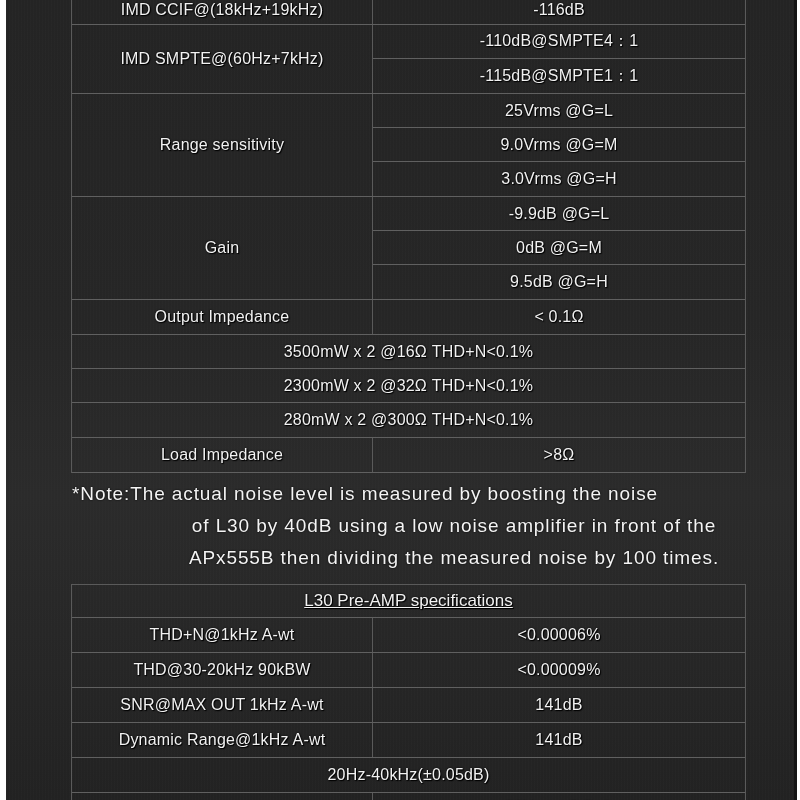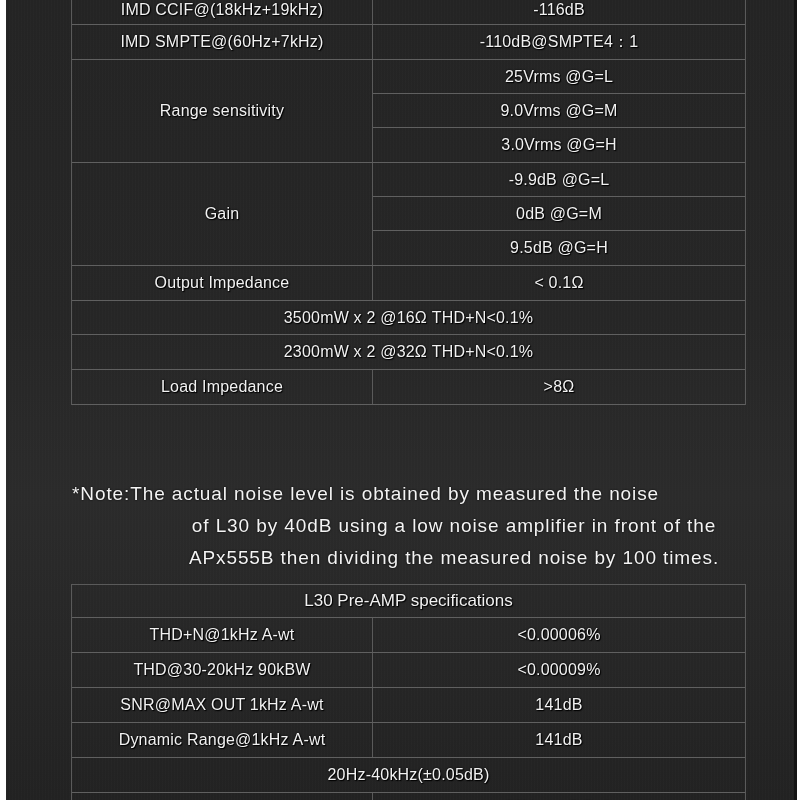--- a/index.html
+++ b/index.html
@@ -41,38 +41,40 @@
     color:#f4f4f4; font-size:19px; line-height:32px; letter-spacing:0.9px;
     text-shadow:0 0 2px #000;
   }
   .note .l1 { display:block; }
   .note .l2 { display:block; padding-left:74px;text-align:center; }
   .head-row {
     height:34px; display:flex; align-items:center; justify-content:center;
     color:#f2f2f2; font-size:17px; border-bottom:1px solid #606060; box-sizing:border-box;
     border-top:1px solid #5a5a5a;
     text-shadow:0 0 2px #000, 1px 1px 1px #000;
+    text-decoration:underline;
   }
 </style>
 </head>
 <body>
 
 <div class="panel">
 
   <div class="tbl" style="top:-10px;">
     <div class="row" style="height:35px;">
       <div class="cell-l" style="padding-top:6px;">IMD CCIF@(18kHz+19kHz)</div>
       <div class="cell-r">
           <div class="sub" style="height:34px;padding-top:6px;">-116dB</div>
         </div>
     </div>
     <div class="row">
       <div class="cell-l">IMD SMPTE@(60Hz+7kHz)</div>
       <div class="cell-r">
         <div class="sub">-110dB@SMPTE4：1</div>
+        <div class="sub">-115dB@SMPTE1：1</div>
       </div>
     </div>
     <div class="row">
       <div class="cell-l">Range sensitivity</div>
       <div class="cell-r">
         <div class="sub">25Vrms  @G=L</div>
         <div class="sub">9.0Vrms  @G=M</div>
         <div class="sub">3.0Vrms  @G=H</div>
       </div>
     </div>
@@ -87,32 +89,33 @@
     <div class="row">
       <div class="cell-l">Output Impedance</div>
       <div class="cell-r">
           <div class="sub">&lt; 0.1Ω</div>
         </div>
     </div>
     <div class="row">
       <div class="cell-r">
         <div class="sub">3500mW x 2 @16Ω THD+N&lt;0.1%</div>
         <div class="sub">2300mW x 2 @32Ω THD+N&lt;0.1%</div>
+        <div class="sub">280mW x 2 @300Ω THD+N&lt;0.1%</div>
       </div>
     </div>
     <div class="row">
       <div class="cell-l">Load Impedance</div>
       <div class="cell-r">
           <div class="sub">&gt;8Ω</div>
         </div>
     </div>
   </div>
 
   <div class="note">
-    <span class="l1">*Note:The actual noise level is obtained by measured the noise</span>
+    <span class="l1">*Note:The actual noise level is measured by boosting the noise</span>
     <span class="l2">of L30 by 40dB using a low noise amplifier in front of the</span>
     <span class="l2">APx555B then dividing the measured noise by 100 times.</span>
   </div>
 
   <div class="tbl" style="top:584px;">
     <div class="head-row">L30 Pre-AMP specifications</div>
     <div class="row">
       <div class="cell-l">THD+N@1kHz A-wt</div>
       <div class="cell-r">
           <div class="sub">&lt;0.00006%</div>

